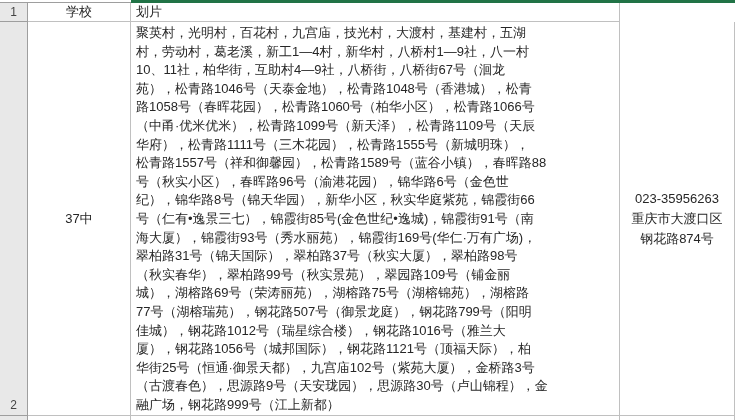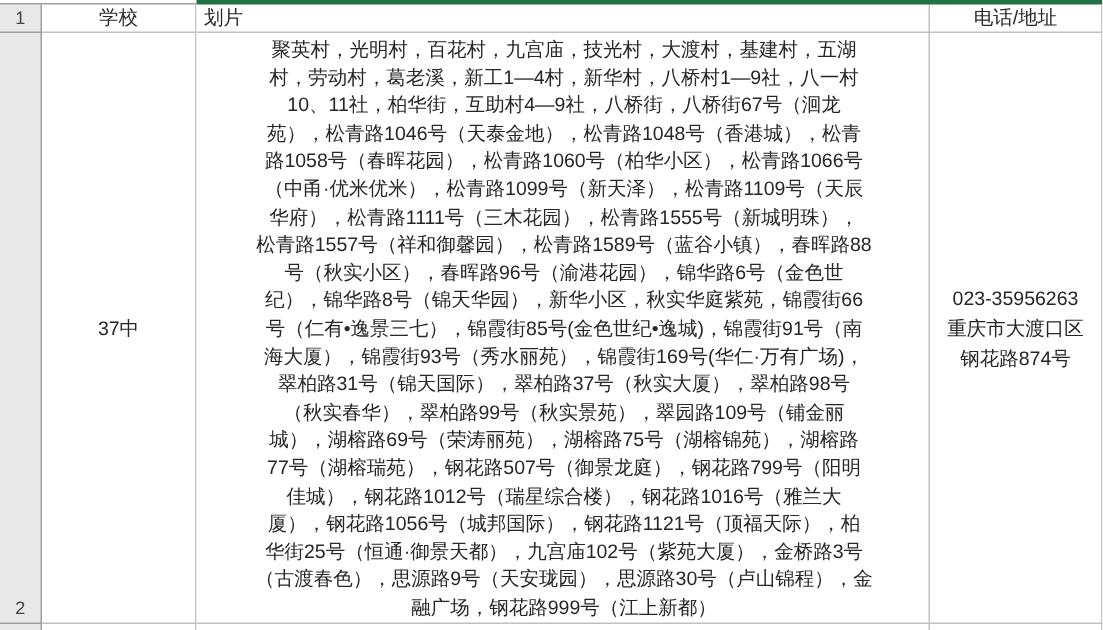--- a/index.html
+++ b/index.html
@@ -48,40 +48,39 @@
   .hcell.left{justify-content:flex-start;padding-left:5px;font-family:Liberation Mono, monospace;}
   .v-center{
     display:flex;align-items:center;justify-content:center;
     text-align:left;
   }
   .district{
     padding:2px 3px 0 5px;
     line-height:18.6px;
     white-space:pre;
     overflow:hidden;
-    text-align:center;
+    text-align:left;
   }
   .contact{
     line-height:20px;
     white-space:pre;
     text-align:center;
   }
 </style>
 </head>
 <body>
 
 <div class="sheet">
   <div class="green-bar"></div>
   <div class="gray-topline"></div>
 
   <div class="row r-header">
     <div class="gutter">1</div>
     <div class="cell col-a hcell">学校</div>
     <div class="cell col-b hcell left">划片</div>
-    <div class="cell col-c hcell">电话/地址</div>
   </div>
 
   <div class="row r-data">
     <div class="gutter g-data">2</div>
     <div class="cell col-a v-center">37中</div>
     <div class="cell col-b district">聚英村，光明村，百花村，九宫庙，技光村，大渡村，基建村，五湖
 村，劳动村，葛老溪，新工1—4村，新华村，八桥村1—9社，八一村
 10、11社，柏华街，互助村4—9社，八桥街，八桥街67号（洄龙
 苑），松青路1046号（天泰金地），松青路1048号（香港城），松青
 路1058号（春晖花园），松青路1060号（柏华小区），松青路1066号

